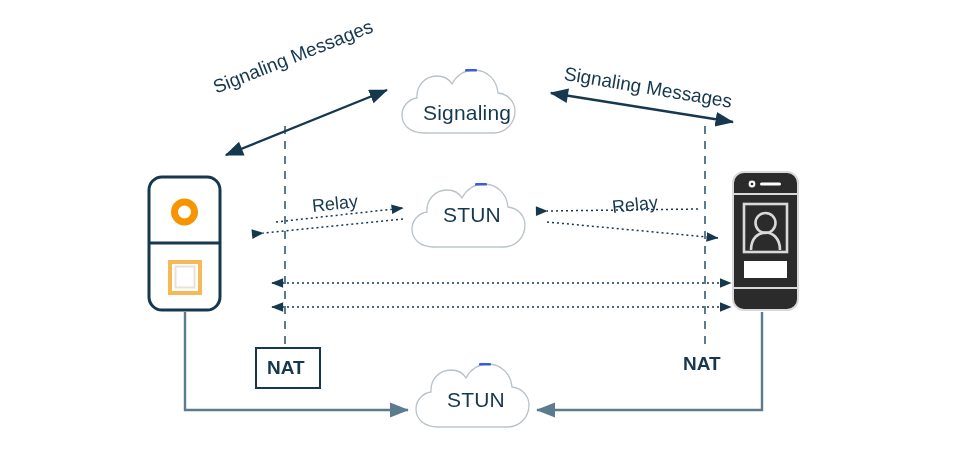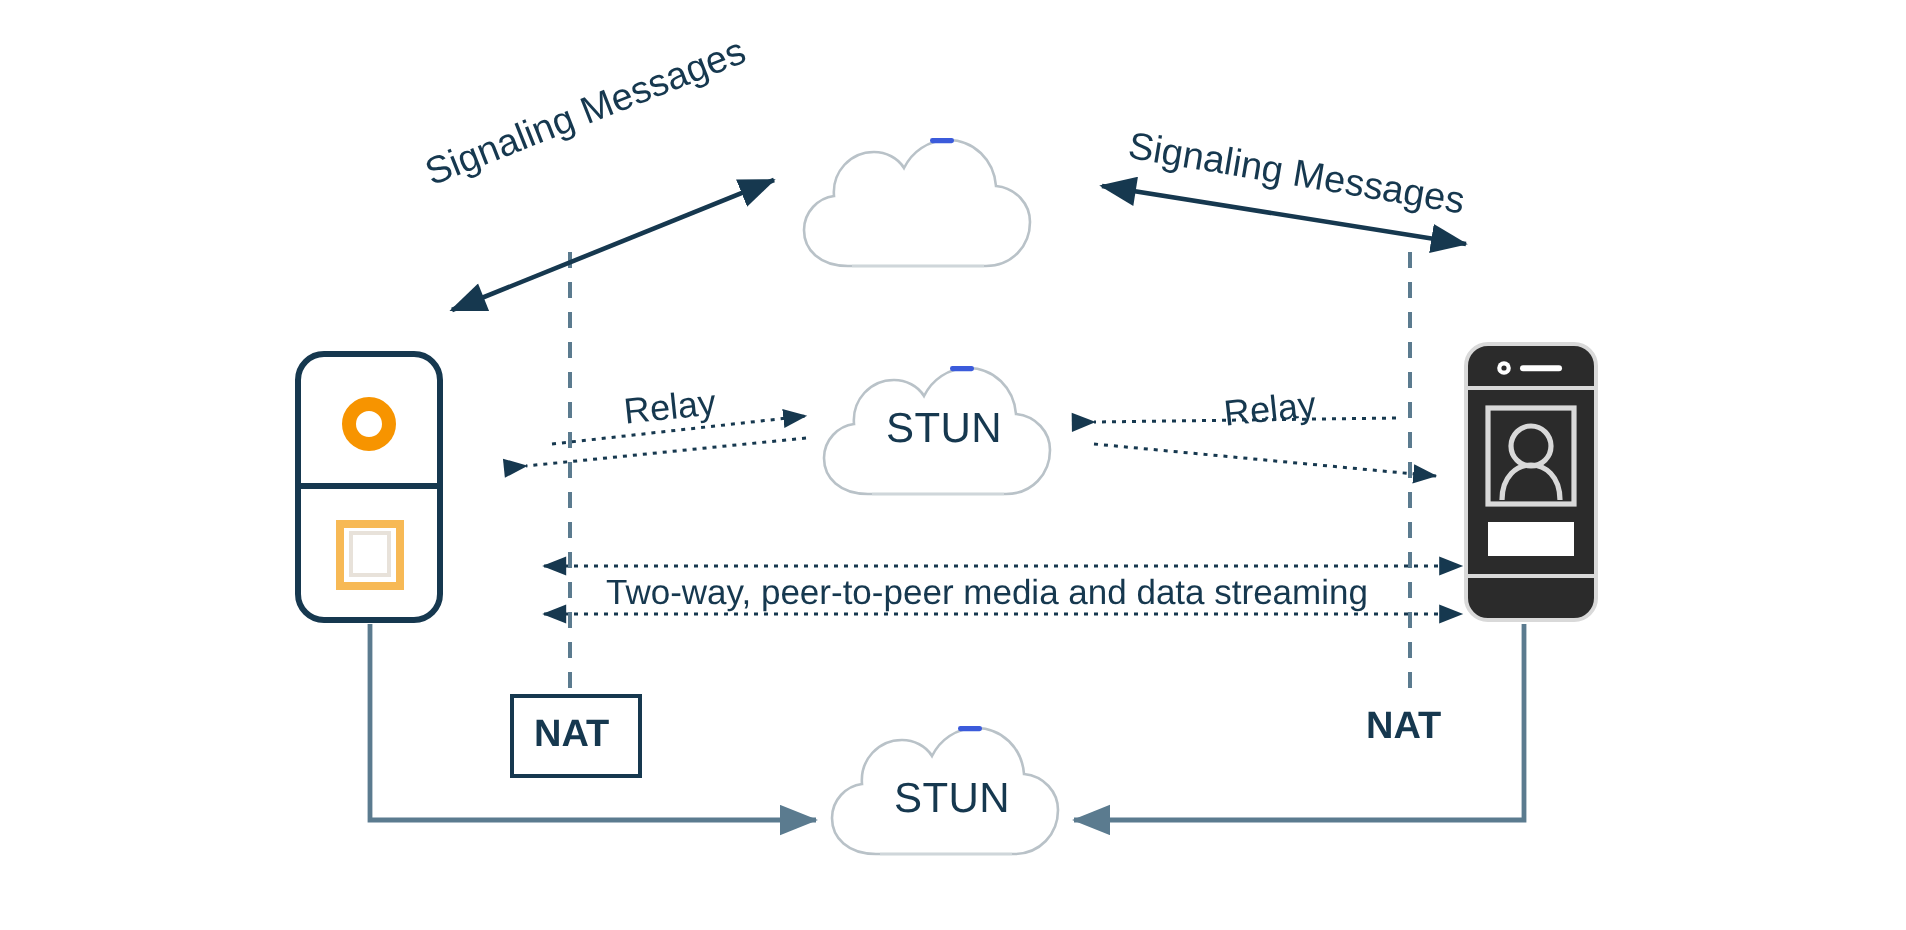--- a/index.html
+++ b/index.html
@@ -124,32 +124,32 @@
 
     <line x1="272" y1="283" x2="731" y2="283" stroke="#16384f" stroke-width="1.5" stroke-dasharray="2,3" marker-start="url(#ahNavyStart)" marker-end="url(#ahNavy)"></line>
     <line x1="272" y1="307" x2="731" y2="307" stroke="#16384f" stroke-width="1.5" stroke-dasharray="2,3" marker-start="url(#ahNavyStart)" marker-end="url(#ahNavy)"></line>
 
     <rect x="256" y="348" width="64" height="40" fill="#ffffff" stroke="#16384f" stroke-width="2"></rect>
 
     <path d="M185,312 L185,410 L408,410" fill="none" stroke="#5b7b8f" stroke-width="2.4" marker-end="url(#ahSteel)"></path>
     <path d="M762,312 L762,410 L537,410" fill="none" stroke="#5b7b8f" stroke-width="2.4" marker-end="url(#ahSteel)"></path>
   </svg>
 
+  <div class="lbl cloud-lbl" style="left:423px;top:101px;">Signaling</div>
 
   <div class="lbl cloud-lbl" style="left:443px;top:203px;">STUN</div>
 
   <div class="lbl cloud-lbl" style="left:447px;top:388px;">STUN</div>
 
   <div class="lbl sig-lbl" style="left:210px;top:78px;transform:rotate(-21.5deg);transform-origin:left top;">Signaling Messages</div>
 
   <div class="lbl sig-lbl" style="left:566px;top:63px;transform:rotate(9.5deg);transform-origin:left top;">Signaling Messages</div>
 
   <div class="lbl relay-lbl" style="left:311px;top:196px;transform:rotate(-6deg);transform-origin:left top;">Relay</div>
 
   <div class="lbl relay-lbl" style="left:611px;top:197px;transform:rotate(-6deg);transform-origin:left top;">Relay</div>
 
-  <div class="lbl p2p-lbl" style="left:303px;top:286px;">Two-way, peer-to-peer media and data streaming</div>
 
   <div class="lbl nat-lbl" style="left:267px;top:357px;">NAT</div>
 
   <div class="lbl nat-lbl" style="left:683px;top:353px;">NAT</div>
 
 </div>
 
 </body></html>

